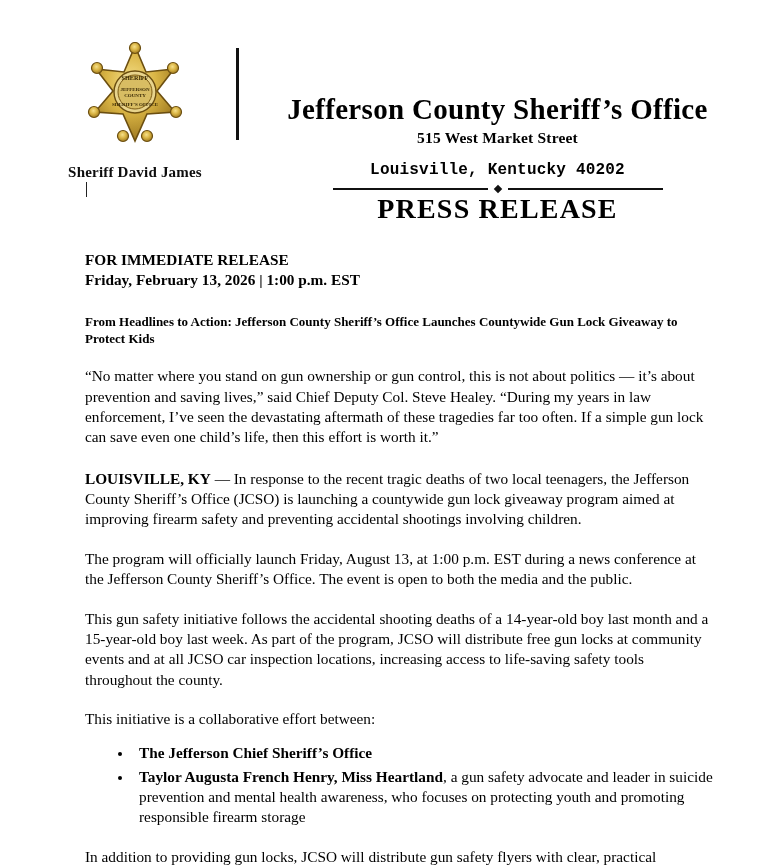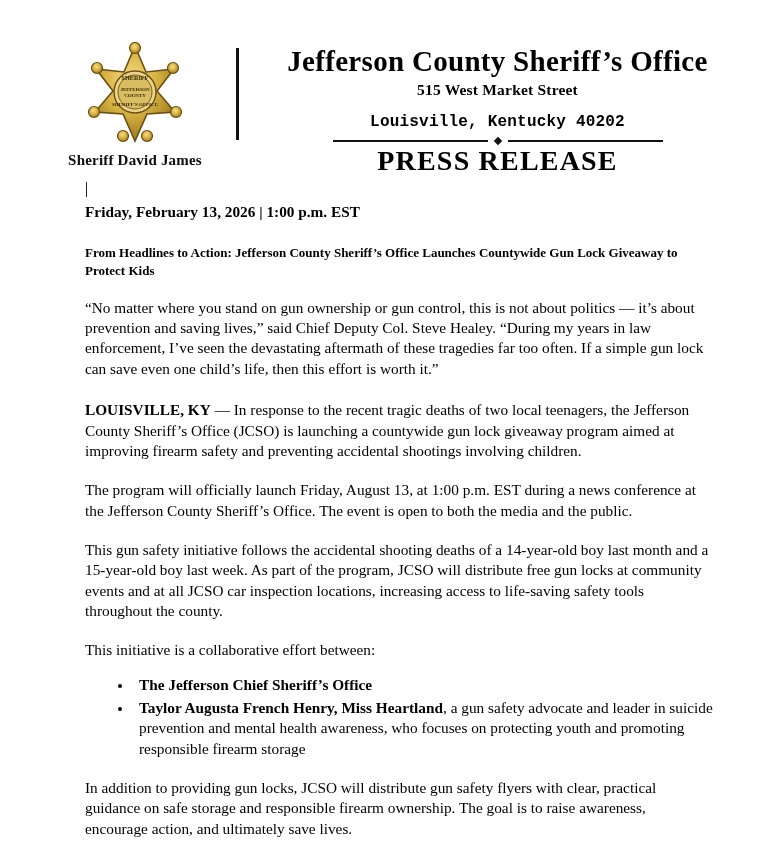--- a/index.html
+++ b/index.html
@@ -34,21 +34,21 @@
     align-items: center;
     padding-top: 4px;
   }
   .badge {
     position: relative;
     width: 104px;
     height: 104px;
   }
   .badge svg { display: block; }
   .sheriff-name {
-    margin-top: 6px;
+    margin-top: 18px;
     font-family: "Liberation Serif", serif;
     font-weight: bold;
     font-size: 15px;
     letter-spacing: 0.2px;
     color: #0d0d0d;
     white-space: nowrap;
   }
   .divider-rule {
     width: 3px;
     background: #111;
@@ -60,20 +60,21 @@
     text-align: center;
     padding-top: 8px;
   }
   .office-title {
     font-family: "Liberation Serif", serif;
     font-weight: bold;
     font-size: 29px;
     line-height: 1.05;
     letter-spacing: 0.3px;
     color: #000;
+    margin-top: 48px;
   }
   .addr1 {
     font-family: "Liberation Serif", serif;
     font-weight: bold;
     font-size: 15.5px;
     margin-top: 5px;
     letter-spacing: 0.2px;
   }
   .addr2 {
     font-family: Liberation Mono, monospace;
@@ -207,20 +208,21 @@
         <span class="line"></span>
       </div>
       <div class="press-release">PRESS RELEASE</div>
     </div>
   </div>
 
   <div class="caret"></div>
 
   <div class="body-wrap">
 
+    <div class="immediate">FOR IMMEDIATE RELEASE</div>
     <div class="immediate">Friday, February 13, 2026 | 1:00 p.m. EST</div>
 
     <div class="headline">From Headlines to Action: Jefferson County Sheriff’s Office Launches Countywide Gun Lock Giveaway to Protect Kids</div>
 
     <p class="para">“No matter where you stand on gun ownership or gun control, this is not about politics — it’s about prevention and saving lives,” said Chief Deputy Col. Steve Healey. “During my years in law enforcement, I’ve seen the devastating aftermath of these tragedies far too often. If a simple gun lock can save even one child’s life, then this effort is worth it.”</p>
 
     <p class="para first"><span class="bold">LOUISVILLE, KY</span><span> — In response to the recent tragic deaths of two local teenagers, the Jefferson County Sheriff’s Office (JCSO) is launching a countywide gun lock giveaway program aimed at improving firearm safety and preventing accidental shootings involving children.</span></p>
 
     <p class="para">The program will officially launch Friday, August 13, at 1:00 p.m. EST during a news conference at the Jefferson County Sheriff’s Office. The event is open to both the media and the public.</p>
 

